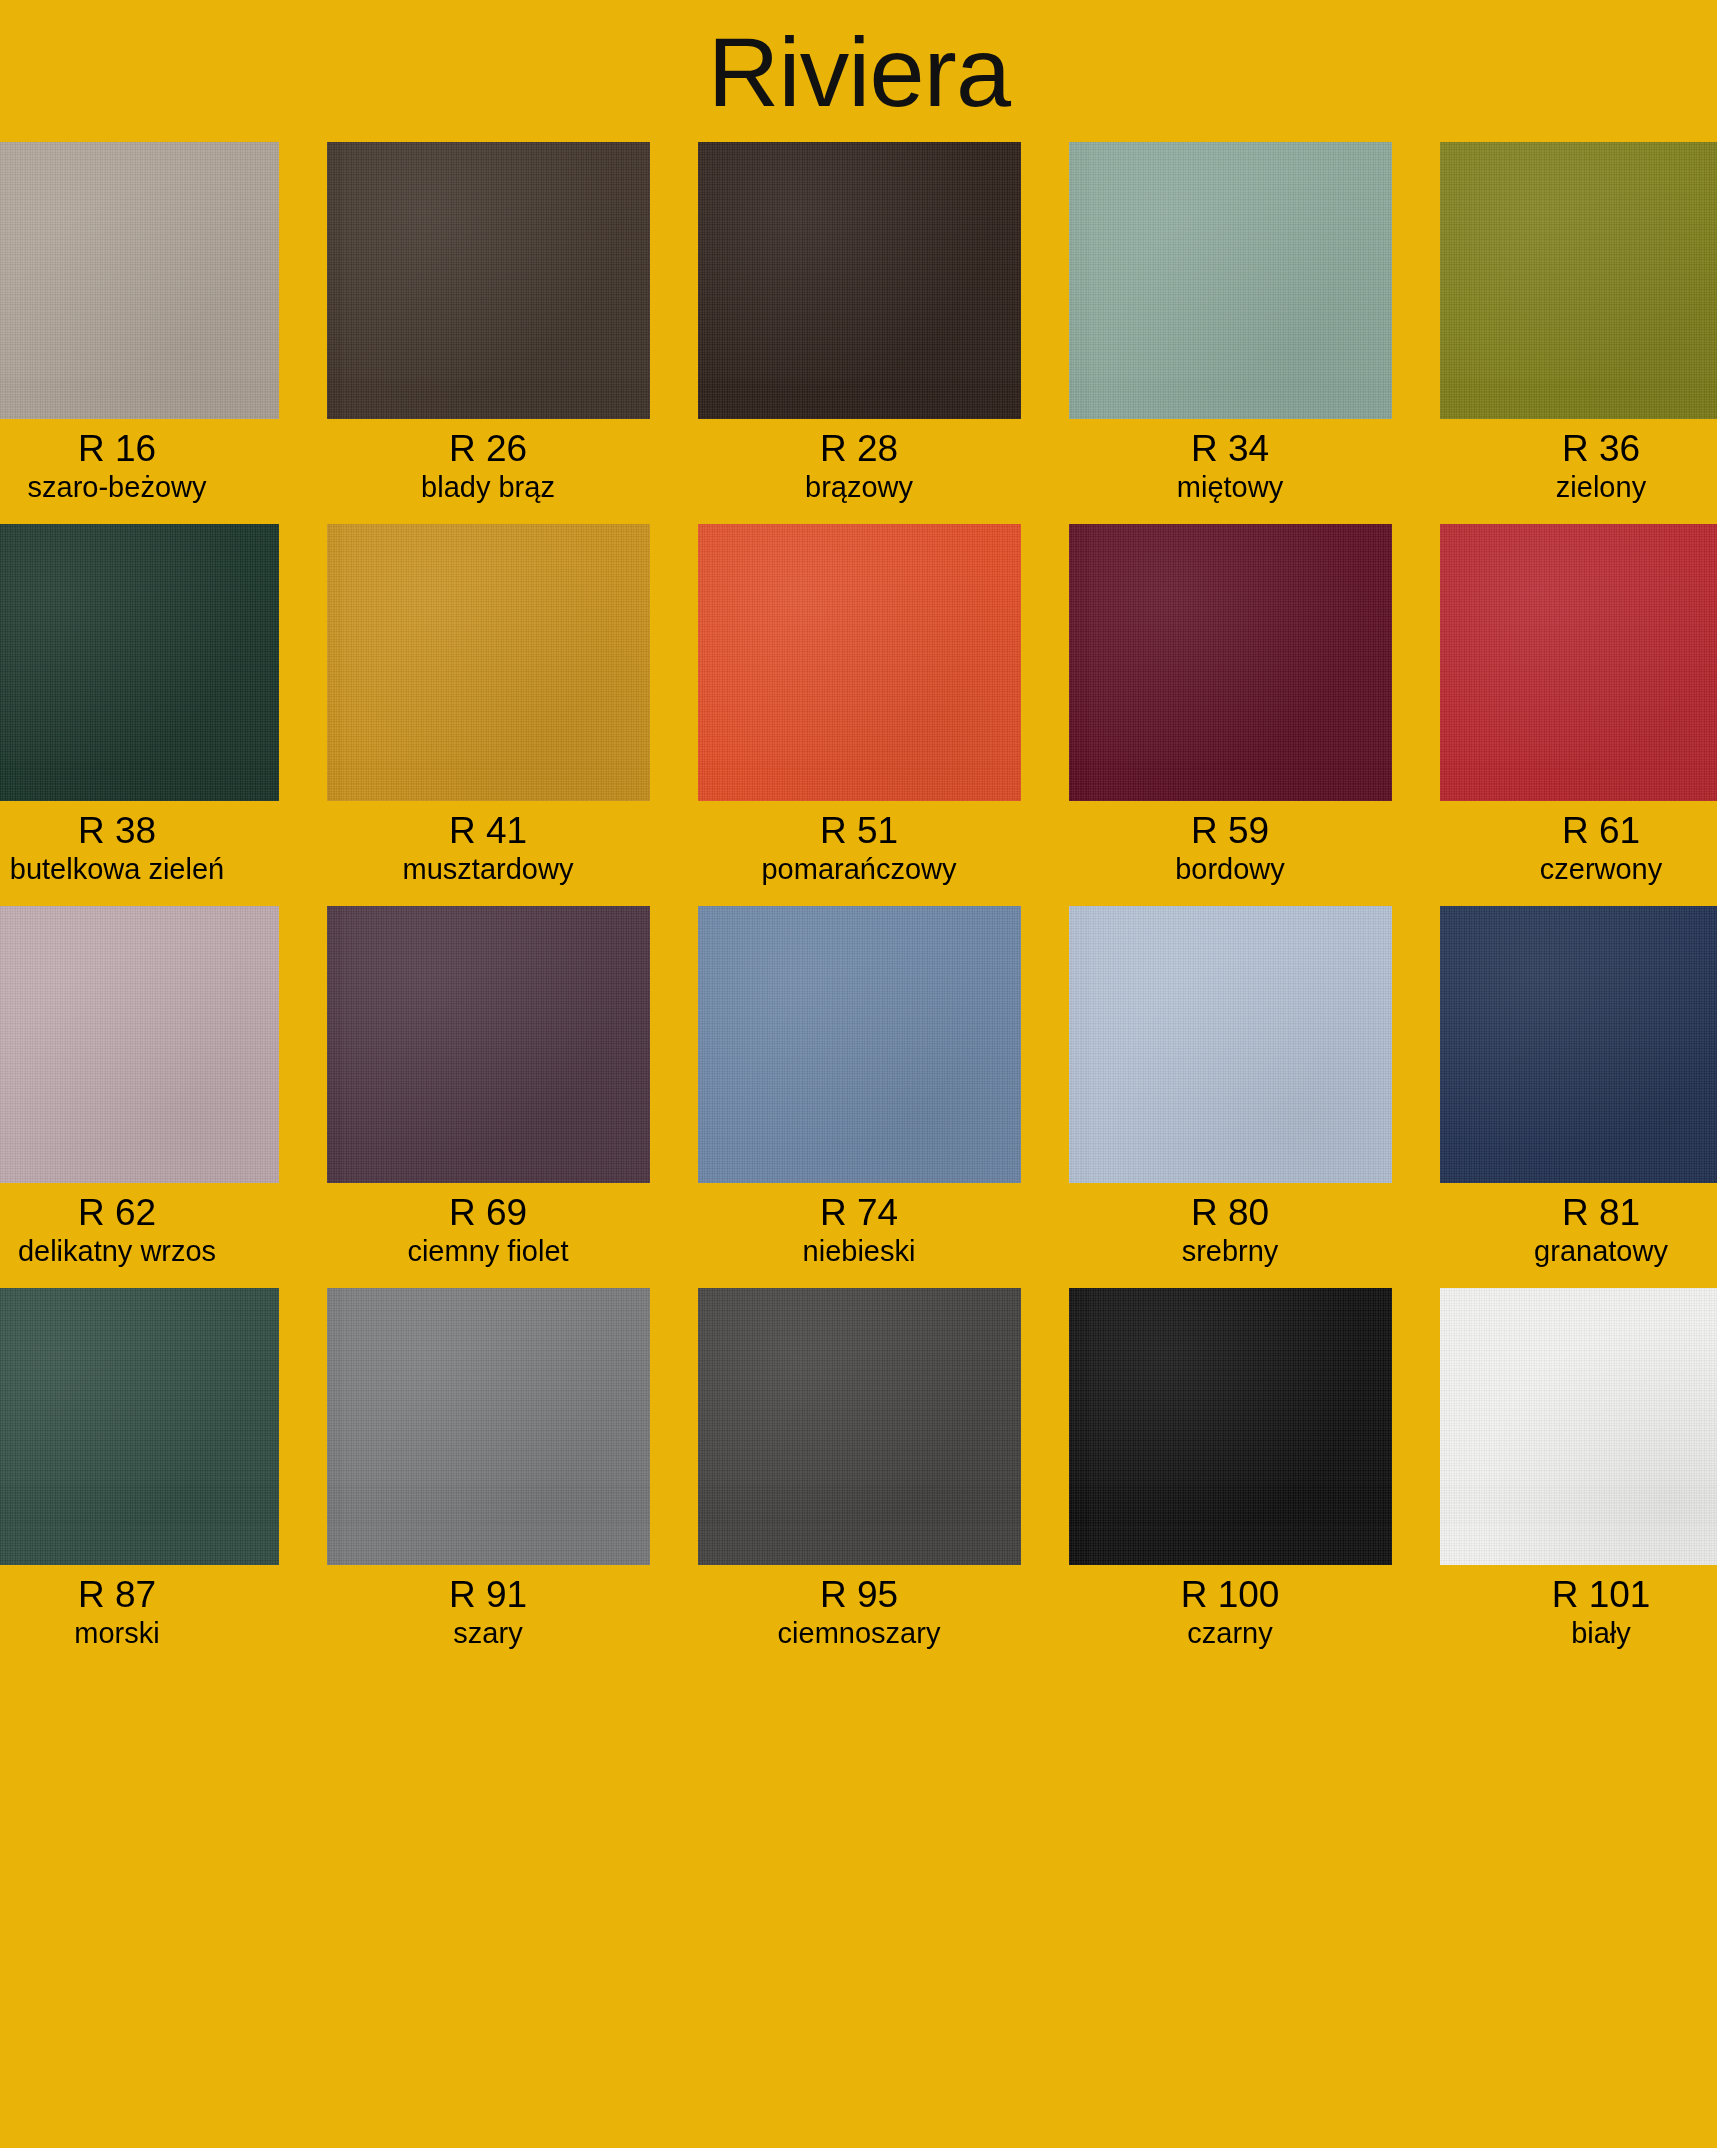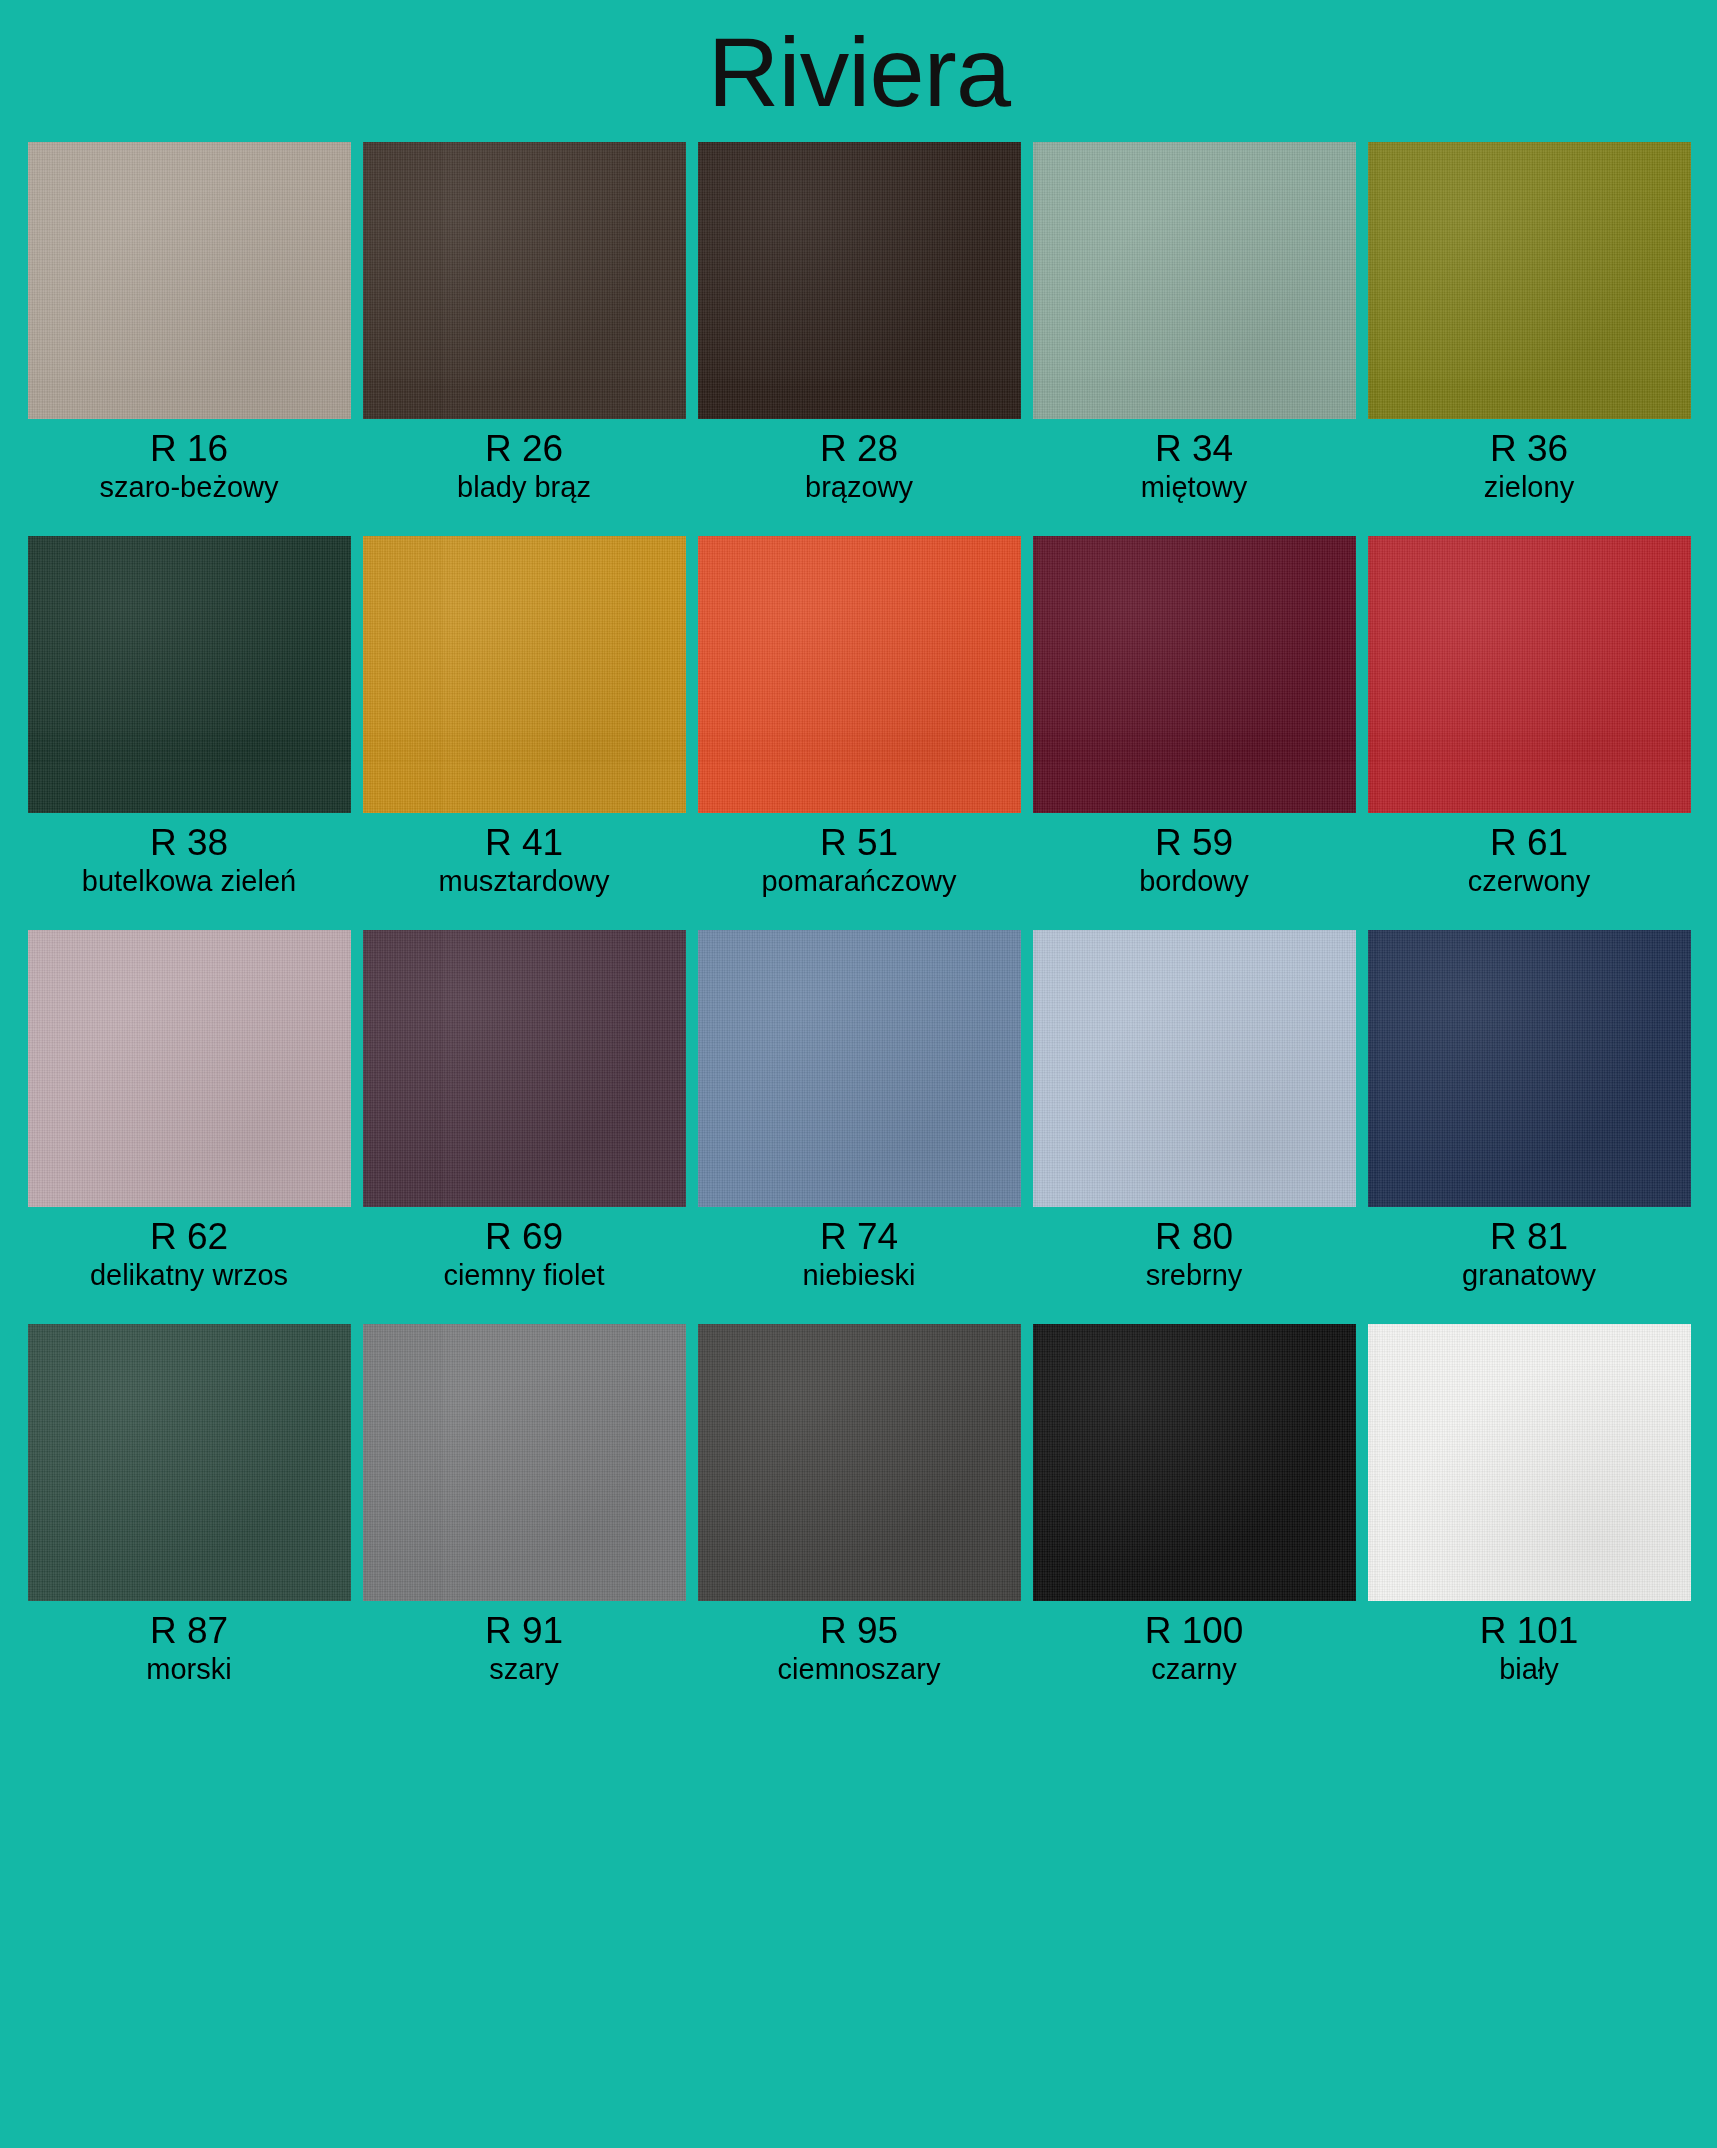--- a/index.html
+++ b/index.html
@@ -14,21 +14,21 @@
     height: 2148px;
     font-family: "Liberation Sans", sans-serif;
     color: #000000;
     overflow: hidden;
   }
 
   .page {
     width: 1718px;
     height: 2148px;
     position: relative;
-    background: #14b8a6;
+    background: #eab308;
     padding: 0;
   }
 
   .card-title {
     text-align: center;
     font-family: "Liberation Sans", sans-serif;
     font-weight: 400;
     font-size: 99px;
     line-height: 1.0;
     letter-spacing: -0.8px;
@@ -38,21 +38,20 @@
     height: 111px;
   }
 
   .swatch-grid {
     display: grid;
     grid-template-columns: repeat(5, 323px);
     column-gap: 48px;
     row-gap: 0px;
     justify-content: center;
     padding: 16px 42px;
-    gap: 12px;
   }
 
   .swatch-cell {
     width: 323px;
     height: 382px;
     display: flex;
     flex-direction: column;
     align-items: center;
   }
 

